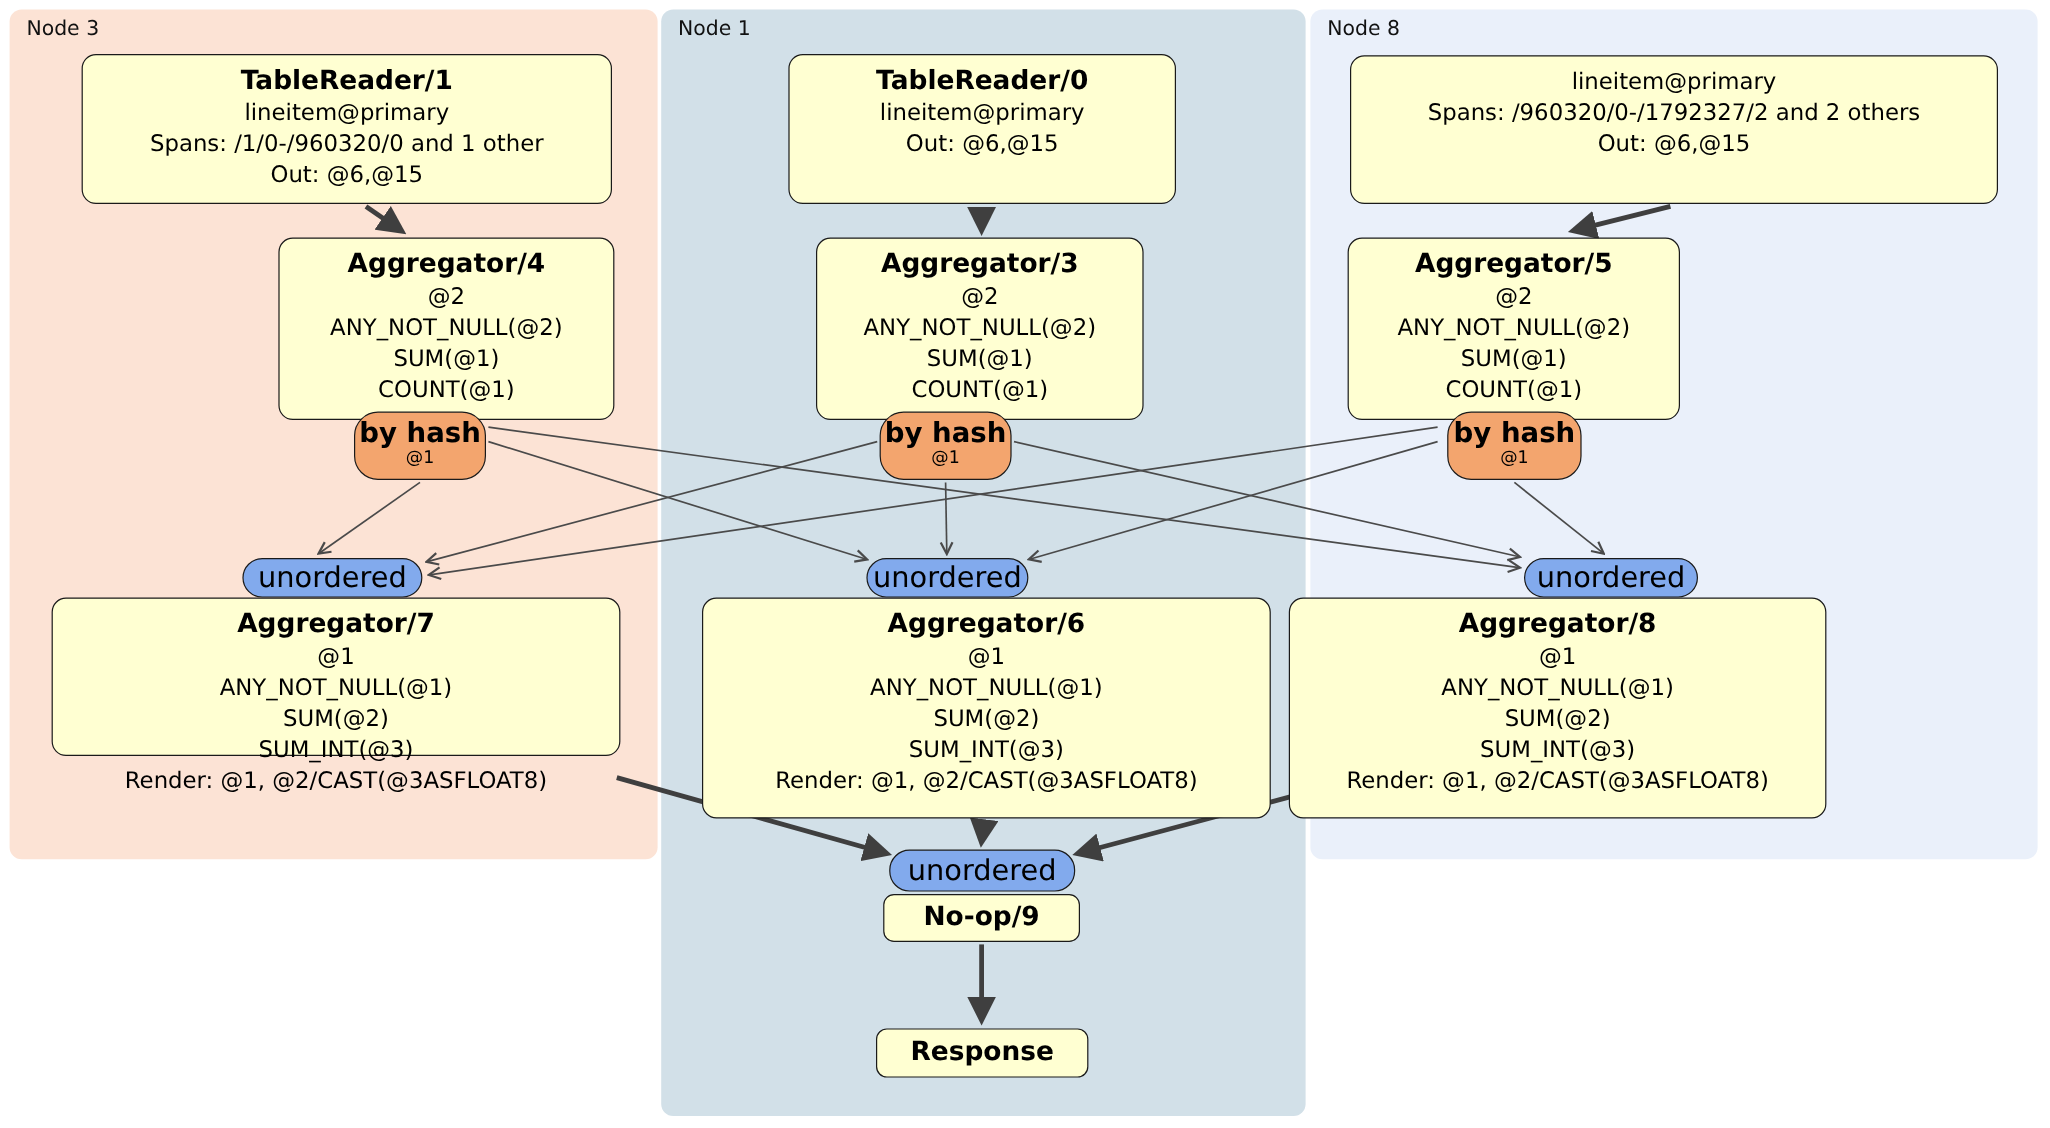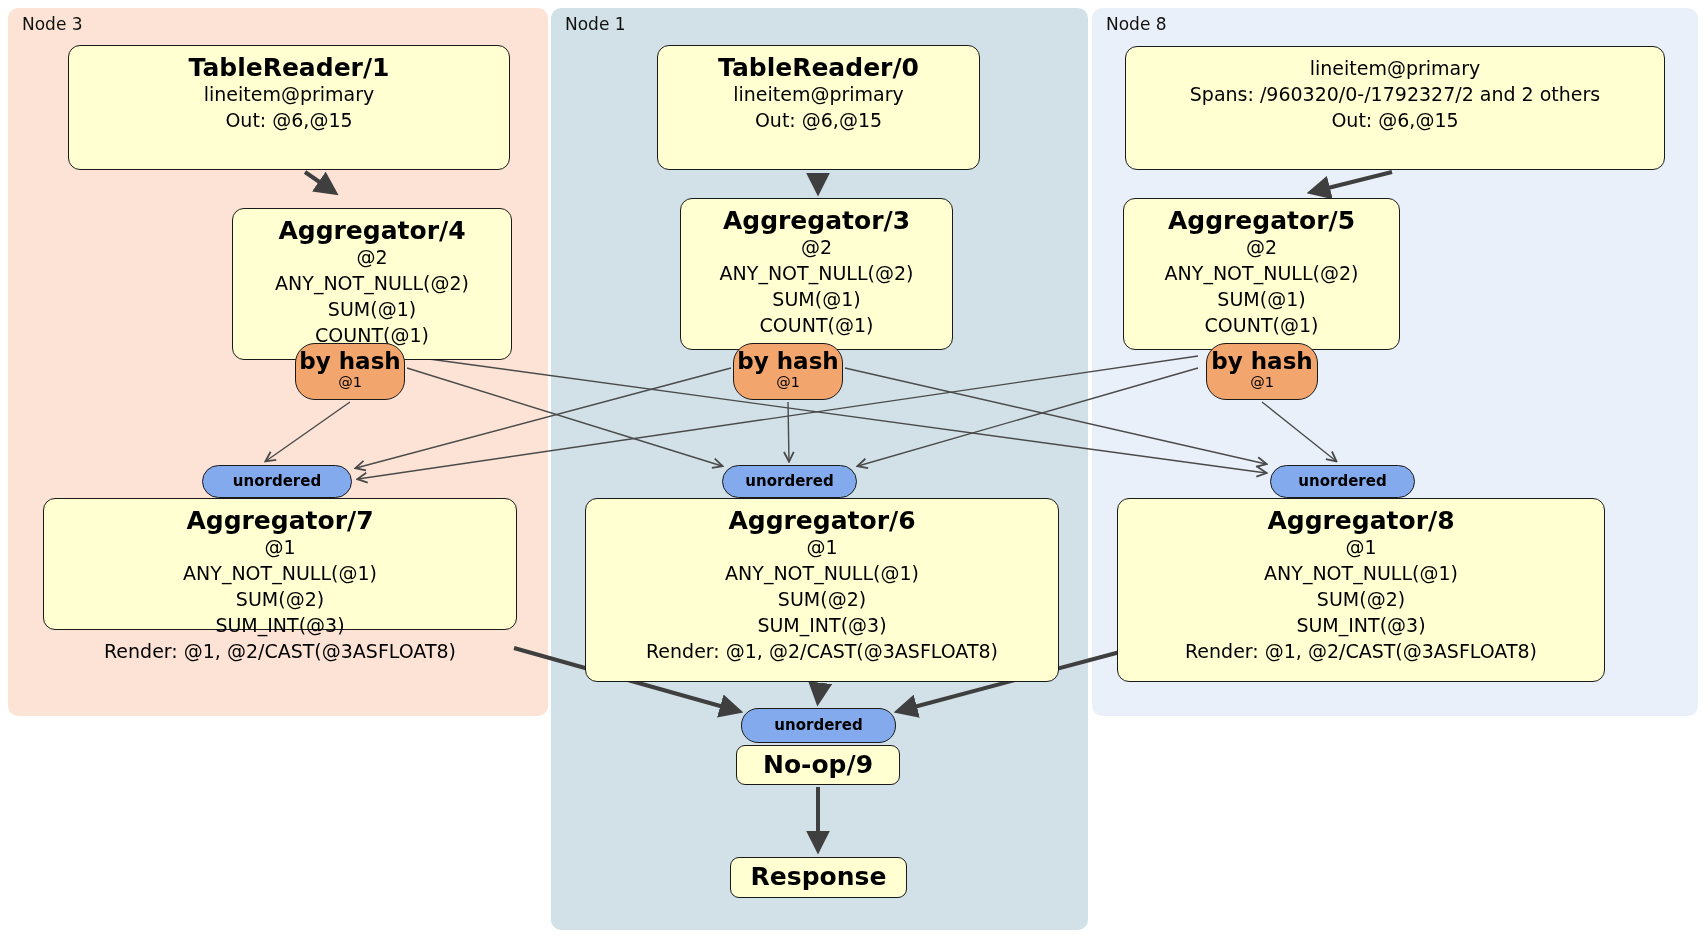--- a/index.html
+++ b/index.html
@@ -10,28 +10,28 @@
   html,body{margin:0;padding:0;background:var(--page-bg);}
   #stage{position:relative;width:1708px;height:940px;background:var(--page-bg);
          font-family:"DejaVu Sans","Liberation Sans",sans-serif;color:var(--text);overflow:hidden;}
   .region{position:absolute;border-radius:10px;z-index:0;}
   .region-label{position:absolute;left:14px;top:6px;font-size:17px;color:#111;}
   #edges{position:absolute;left:0;top:0;z-index:1;}
   .edge-thick{stroke:var(--arrow);stroke-width:4;fill:none;}
   .edge-thin{stroke:var(--thin-arrow);stroke-width:1.4;fill:none;}
   .node-box{position:absolute;background:var(--box-bg);border:1.5px solid var(--border);
             border-radius:12px;z-index:2;text-align:center;padding-top:8px;box-sizing:border-box;}
-  .box-title{font-weight:bold;font-size:25px;line-height:27px;}
+  .box-title{font-weight:bold;font-size:22px;line-height:27px;}
   .box-line{font-size:19px;line-height:26px;white-space:nowrap;}
   .pill{position:absolute;border:1.6px solid var(--border);z-index:3;text-align:center;box-sizing:border-box;}
   .pill-byhash{background:var(--byhash-bg);border-radius:20px;padding-top:5px;}
   .pill-byhash .pill-label{font-weight:bold;font-size:23px;line-height:24px;}
   .pill-byhash .pill-sub{font-size:14.5px;line-height:18px;}
   .pill-unordered{background:var(--unordered-bg);border-radius:17px;}
-  .pill-unordered .pill-label{font-weight:bold;font-size:15px;line-height:30px;}
+  .pill-unordered .pill-label{font-weight:normal;font-size:24px;line-height:30px;}
   .terminal{padding-top:0;}
   .terminal .box-title{line-height:38px;}
 </style>
 </head>
 <body>
 
 <div id="stage">
 
   <div class="region" style="left:8px;top:8px;width:540px;height:708px;background:var(--node3-bg);">
     <div class="region-label">Node 3</div>
@@ -68,34 +68,35 @@
     <line class="edge-thick" x1="1392" y1="172" x2="1312" y2="192" marker-end="url(#mthick)"></line>
     <line class="edge-thick" x1="514" y1="648" x2="738" y2="711" marker-end="url(#mthick)"></line>
     <line class="edge-thick" x1="820" y1="684" x2="818" y2="701" marker-end="url(#mthick)"></line>
     <line class="edge-thick" x1="1120" y1="652" x2="899" y2="711" marker-end="url(#mthick)"></line>
     <line class="edge-thick" x1="818" y1="787" x2="818" y2="849" marker-end="url(#mthick)"></line>
   </svg>
 
   <div class="node-box" style="left:68px;top:45px;width:442px;height:125px;">
     <div class="box-title">TableReader/1</div>
     <div class="box-line">lineitem@primary</div>
+    <div class="box-line">Spans: /1/0-/960320/0 and 1 other</div>
     <div class="box-line">Out: @6,@15</div>
   </div>
   <div class="node-box" style="left:657px;top:45px;width:323px;height:125px;">
     <div class="box-title">TableReader/0</div>
     <div class="box-line">lineitem@primary</div>
     <div class="box-line">Out: @6,@15</div>
   </div>
   <div class="node-box" style="left:1125px;top:46px;width:540px;height:124px;">
     <div class="box-line">lineitem@primary</div>
     <div class="box-line">Spans: /960320/0-/1792327/2 and 2 others</div>
     <div class="box-line">Out: @6,@15</div>
   </div>
 
-  <div class="node-box" style="left:232px;top:208px;width:280px;height:152px;">
+  <div class="node-box" style="left:232px;top:198px;width:280px;height:152px;">
     <div class="box-title">Aggregator/4</div>
     <div class="box-line">@2</div>
     <div class="box-line">ANY_NOT_NULL(@2)</div>
     <div class="box-line">SUM(@1)</div>
     <div class="box-line">COUNT(@1)</div>
   </div>
   <div class="node-box" style="left:680px;top:198px;width:273px;height:152px;">
     <div class="box-title">Aggregator/3</div>
     <div class="box-line">@2</div>
     <div class="box-line">ANY_NOT_NULL(@2)</div>
@@ -142,21 +143,21 @@
     <div class="box-line">Render: @1, @2/CAST(@3ASFLOAT8)</div>
   </div>
   <div class="node-box" style="left:585px;top:498px;width:474px;height:184px;">
     <div class="box-title">Aggregator/6</div>
     <div class="box-line">@1</div>
     <div class="box-line">ANY_NOT_NULL(@1)</div>
     <div class="box-line">SUM(@2)</div>
     <div class="box-line">SUM_INT(@3)</div>
     <div class="box-line">Render: @1, @2/CAST(@3ASFLOAT8)</div>
   </div>
-  <div class="node-box" style="left:1117px;top:498px;width:488px;height:184px;">
+  <div class="node-box" style="left:1074px;top:498px;width:448px;height:184px;">
     <div class="box-title">Aggregator/8</div>
     <div class="box-line">@1</div>
     <div class="box-line">ANY_NOT_NULL(@1)</div>
     <div class="box-line">SUM(@2)</div>
     <div class="box-line">SUM_INT(@3)</div>
     <div class="box-line">Render: @1, @2/CAST(@3ASFLOAT8)</div>
   </div>
 
   <div class="pill pill-unordered" style="left:741px;top:708px;width:155px;height:35px;">
     <div class="pill-label" style="line-height:32px;">unordered</div>

